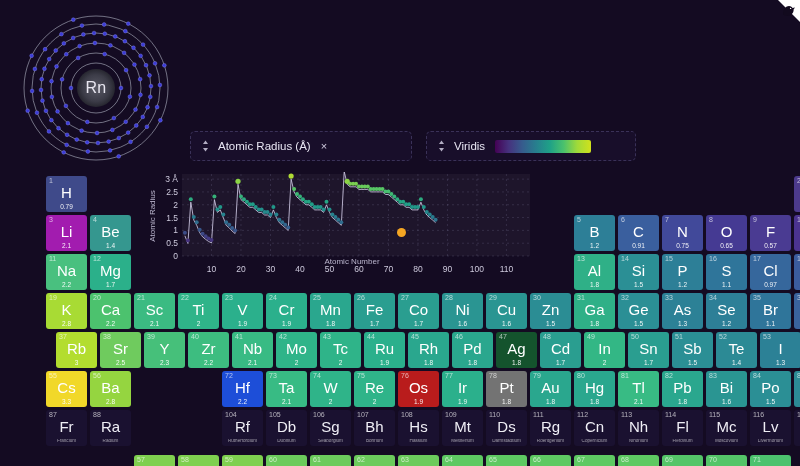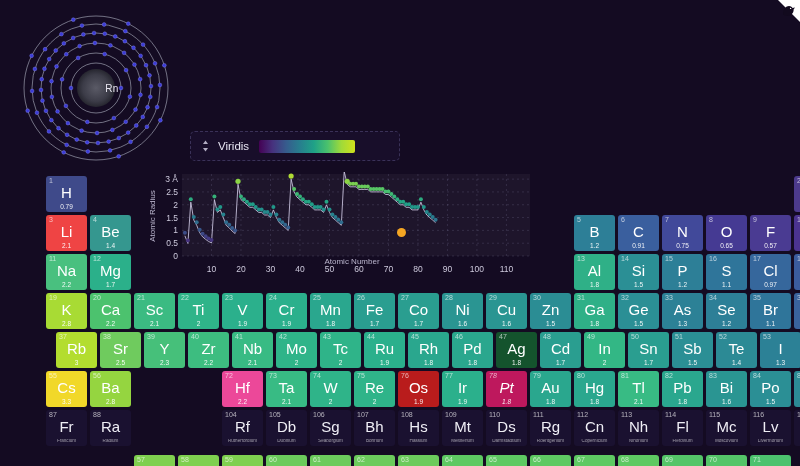--- a/index.html
+++ b/index.html
@@ -13,23 +13,23 @@
 
   
   .corner-badge{position:absolute;top:0;right:0;width:56px;height:36px;overflow:hidden;z-index:60;}
   .corner-badge .tri{position:absolute;top:-14px;right:-14px;width:0;height:0;
     border-left:50px solid transparent;border-top:50px solid #ffffff;transform:rotate(0deg);}
   .corner-badge .glyph{position:absolute;top:3px;right:4px;width:16px;height:16px;}
 
   
   .bohr{position:absolute;left:16px;top:8px;width:160px;height:160px;}
   .bohr-label{
-    position:absolute;left:16px;top:0;width:160px;height:160px;
+    position:absolute;left:0;top:0;width:160px;height:160px;
     display:flex;align-items:center;justify-content:center;
-    font-size:10px;color:#e8e6f0;letter-spacing:.3px;pointer-events:none;
+    font-size:16px;color:#e8e6f0;letter-spacing:.3px;pointer-events:none;
   }
 
   
   .title{
     position:absolute;left:178px;top:55px;
     font-size:38px;font-weight:bold;letter-spacing:-0.6px;
     color:#f2f1f7;white-space:nowrap;
   }
 
   
@@ -196,20 +196,28 @@
           <circle cx="112.26" cy="15.63" r="1.9"></circle>
           <circle cx="148.33" cy="57.30" r="1.9"></circle>
           <circle cx="144.37" cy="112.26" r="1.9"></circle>
         </g>
     </svg>
     <div class="bohr-label">Rn</div>
   </div>
 
 
   <div class="controls">
+    <div class="ctrl c1">
+      <svg class="sel-icon" viewBox="0 0 9 14">
+        <path d="M4.5 1.5 L7 5 L2 5 Z" fill="#cfcade"></path>
+        <path d="M4.5 12.5 L2 9 L7 9 Z" fill="#cfcade"></path>
+      </svg>
+      <span class="ctrl-label">Atomic Radius (Å)</span>
+      <span class="ctrl-x">×</span>
+    </div>
     <div class="ctrl c2">
       <svg class="sel-icon" viewBox="0 0 9 14">
         <path d="M4.5 1.5 L7 5 L2 5 Z" fill="#cfcade"></path>
         <path d="M4.5 12.5 L2 9 L7 9 Z" fill="#cfcade"></path>
       </svg>
       <span class="ctrl-label">Viridis</span>
       <span class="grad"></span>
     </div>
   </div>
 
@@ -361,21 +369,21 @@
           <span class="val">0.79</span>
         </div>
         <div class="cell gap" style="width: 701px;"></div>
         <div class="cell" style="background: rgb(76, 58, 140);">
           <span class="num">2</span>
           <span class="sym">He</span>
           <span class="val">0.49</span>
         </div>
       </div>
       <div class="prow">
-        <div class="cell" style="background: #ef4444;">
+        <div class="cell" style="background: #a21caf;">
           <span class="num">3</span>
           <span class="sym">Li</span>
           <span class="val">2.1</span>
         </div>
         <div class="cell" style="background: rgb(53, 151, 143);">
           <span class="num">4</span>
           <span class="sym">Be</span>
           <span class="val">1.4</span>
         </div>
         <div class="cell gap" style="width: 437px;"></div>
@@ -642,21 +650,21 @@
           <span class="num">55</span>
           <span class="sym">Cs</span>
           <span class="val">3.3</span>
         </div>
         <div class="cell" style="background: rgb(149, 213, 64);">
           <span class="num">56</span>
           <span class="sym">Ba</span>
           <span class="val">2.8</span>
         </div>
         <div class="cell gap" style="width: 85px;"></div>
-        <div class="cell" style="background: #ec4899;">
+        <div class="cell" style="background: #1d4ed8;">
           <span class="num">72</span>
           <span class="sym">Hf</span>
           <span class="val">2.2</span>
         </div>
         <div class="cell" style="background: rgb(56, 187, 132);">
           <span class="num">73</span>
           <span class="sym">Ta</span>
           <span class="val">2.1</span>
         </div>
         <div class="cell" style="background: rgb(47, 180, 137);">
@@ -672,21 +680,21 @@
         <div class="cell" style="background: #b91c1c;">
           <span class="num">76</span>
           <span class="sym">Os</span>
           <span class="val">1.9</span>
         </div>
         <div class="cell" style="background: rgb(43, 176, 140);">
           <span class="num">77</span>
           <span class="sym">Ir</span>
           <span class="val">1.9</span>
         </div>
-        <div class="cell" style="background: #be185d; font-style: italic;">
+        <div class="cell" style="background: #737373;">
           <span class="num">78</span>
           <span class="sym">Pt</span>
           <span class="val">1.8</span>
         </div>
         <div class="cell" style="background: rgb(42, 167, 142);">
           <span class="num">79</span>
           <span class="sym">Au</span>
           <span class="val">1.8</span>
         </div>
         <div class="cell" style="background: rgb(42, 167, 142);">

